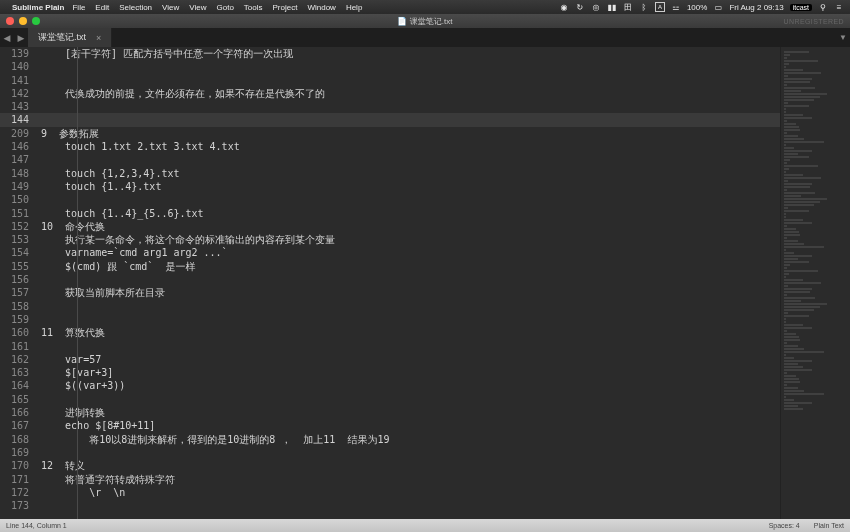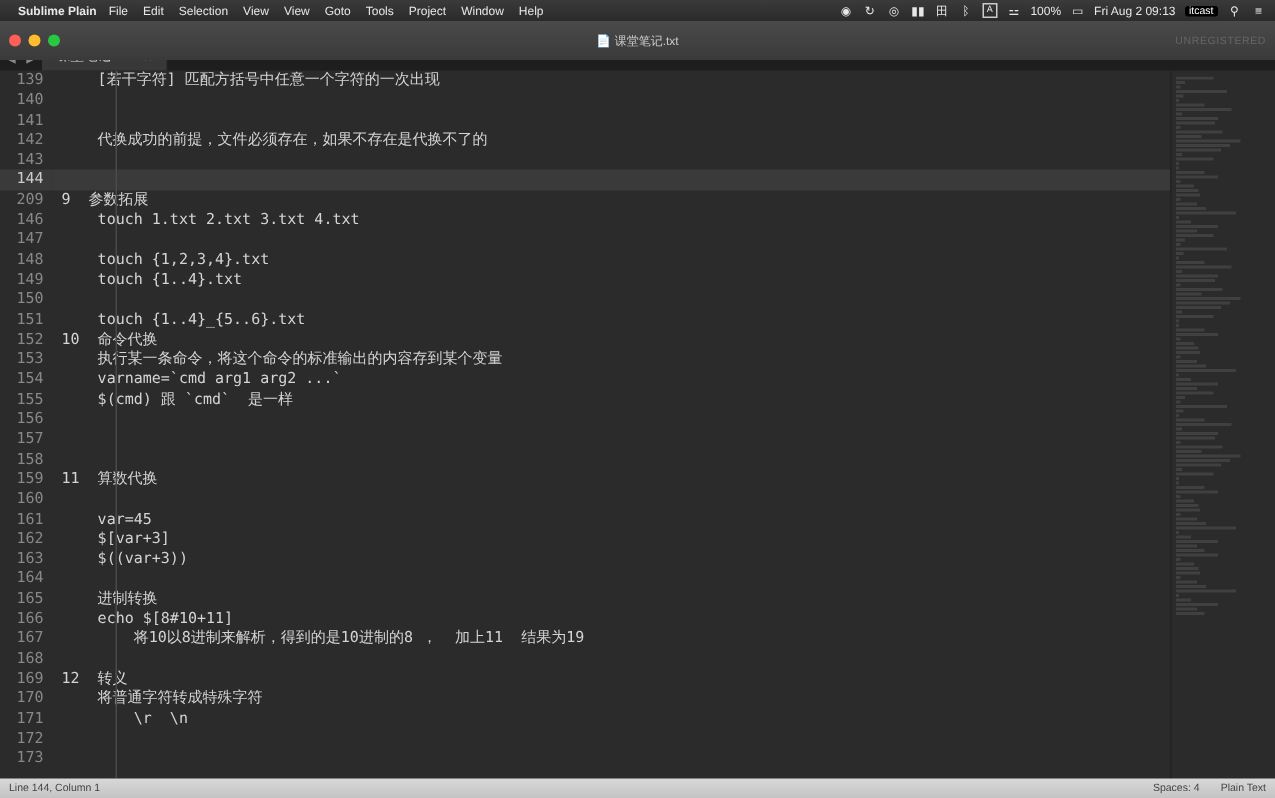--- a/index.html
+++ b/index.html
@@ -7,21 +7,21 @@
   
   .menubar { position:absolute; top:0; left:0; right:0; height:14px; background:linear-gradient(#3a3a3a,#2a2a2a); display:flex; align-items:center; color:#e8e8e8; font-size:8px; padding:0 6px; z-index:40; }
   .menubar .apple { font-size:9px; margin-right:6px; }
   .menubar .app-name { font-weight:600; margin-right:8px; }
   .menubar .menu-item { margin-right:10px; cursor:default; }
   .menubar .right { margin-left:auto; display:flex; align-items:center; gap:6px; }
   .menubar .right .ic { width:10px; height:10px; display:inline-flex; align-items:center; justify-content:center; font-size:8px; }
   .menubar .right .txt { font-size:8px; }
   .menubar .right .user { background:#000; border-radius:2px; padding:0 3px; font-size:7px; color:#fff; }
   
-  .titlebar { position:absolute; top:14px; left:0; right:0; height:26px; background:linear-gradient(#4a4a4a,#3a3a3a); display:flex; align-items:center; padding:0 6px; z-index:39; }
+  .titlebar { position:absolute; top:14px; left:0; right:0; height:14px; background:linear-gradient(#4a4a4a,#3a3a3a); display:flex; align-items:center; padding:0 6px; z-index:39; }
   .traffic { display:flex; gap:5px; }
   .traffic span { width:8px; height:8px; border-radius:50%; display:block; }
   .tr-close { background:#ff5f57; } .tr-min { background:#ffbd2e; } .tr-max { background:#28c940; }
   .titlebar .title { position:absolute; left:0; right:0; text-align:center; font-size:8px; color:#ccc; pointer-events:none; }
   .titlebar .unreg { position:absolute; right:6px; font-size:7px; color:#666; letter-spacing:0.4px; }
   
   .tabarea { position:absolute; top:28px; left:0; right:0; height:19px; background:#1e1e1e; display:flex; align-items:stretch; z-index:38; }
   .navbtn { width:14px; display:flex; align-items:center; justify-content:center; color:#888; font-size:9px; cursor:pointer; }
   .tab { display:flex; align-items:center; background:#383838; color:#ddd; font-size:9px; padding:0 10px; border-right:1px solid #222; position:relative; cursor:pointer; }
   .tab .close { margin-left:10px; color:#999; font-size:9px; }
@@ -147,25 +147,26 @@
       <div class="code"></div>
       <div class="code">    touch {1,2,3,4}.txt</div>
       <div class="code">    touch {1..4}.txt</div>
       <div class="code"></div>
       <div class="code">    touch {1..4}_{5..6}.txt</div>
       <div class="code">10  命令代换</div>
       <div class="code">    执行某一条命令，将这个命令的标准输出的内容存到某个变量</div>
       <div class="code">    varname=`cmd arg1 arg2 ...`</div>
       <div class="code">    $(cmd) 跟 `cmd`  是一样</div>
       <div class="code"></div>
+      <div class="code">    获取当前脚本所在目录</div>
       <div class="code"></div>
       <div class="code"></div>
       <div class="code">11  算数代换</div>
       <div class="code"></div>
-      <div class="code">    var=45</div>
+      <div class="code">    var=57</div>
       <div class="code">    $[var+3]</div>
       <div class="code">    $((var+3))</div>
       <div class="code"></div>
       <div class="code">    进制转换</div>
       <div class="code">    echo $[8#10+11]</div>
       <div class="code">        将10以8进制来解析，得到的是10进制的8 ，  加上11  结果为19</div>
       <div class="code"></div>
       <div class="code">12  转义</div>
       <div class="code">    将普通字符转成特殊字符</div>
       <div class="code">        \r  \n</div>

